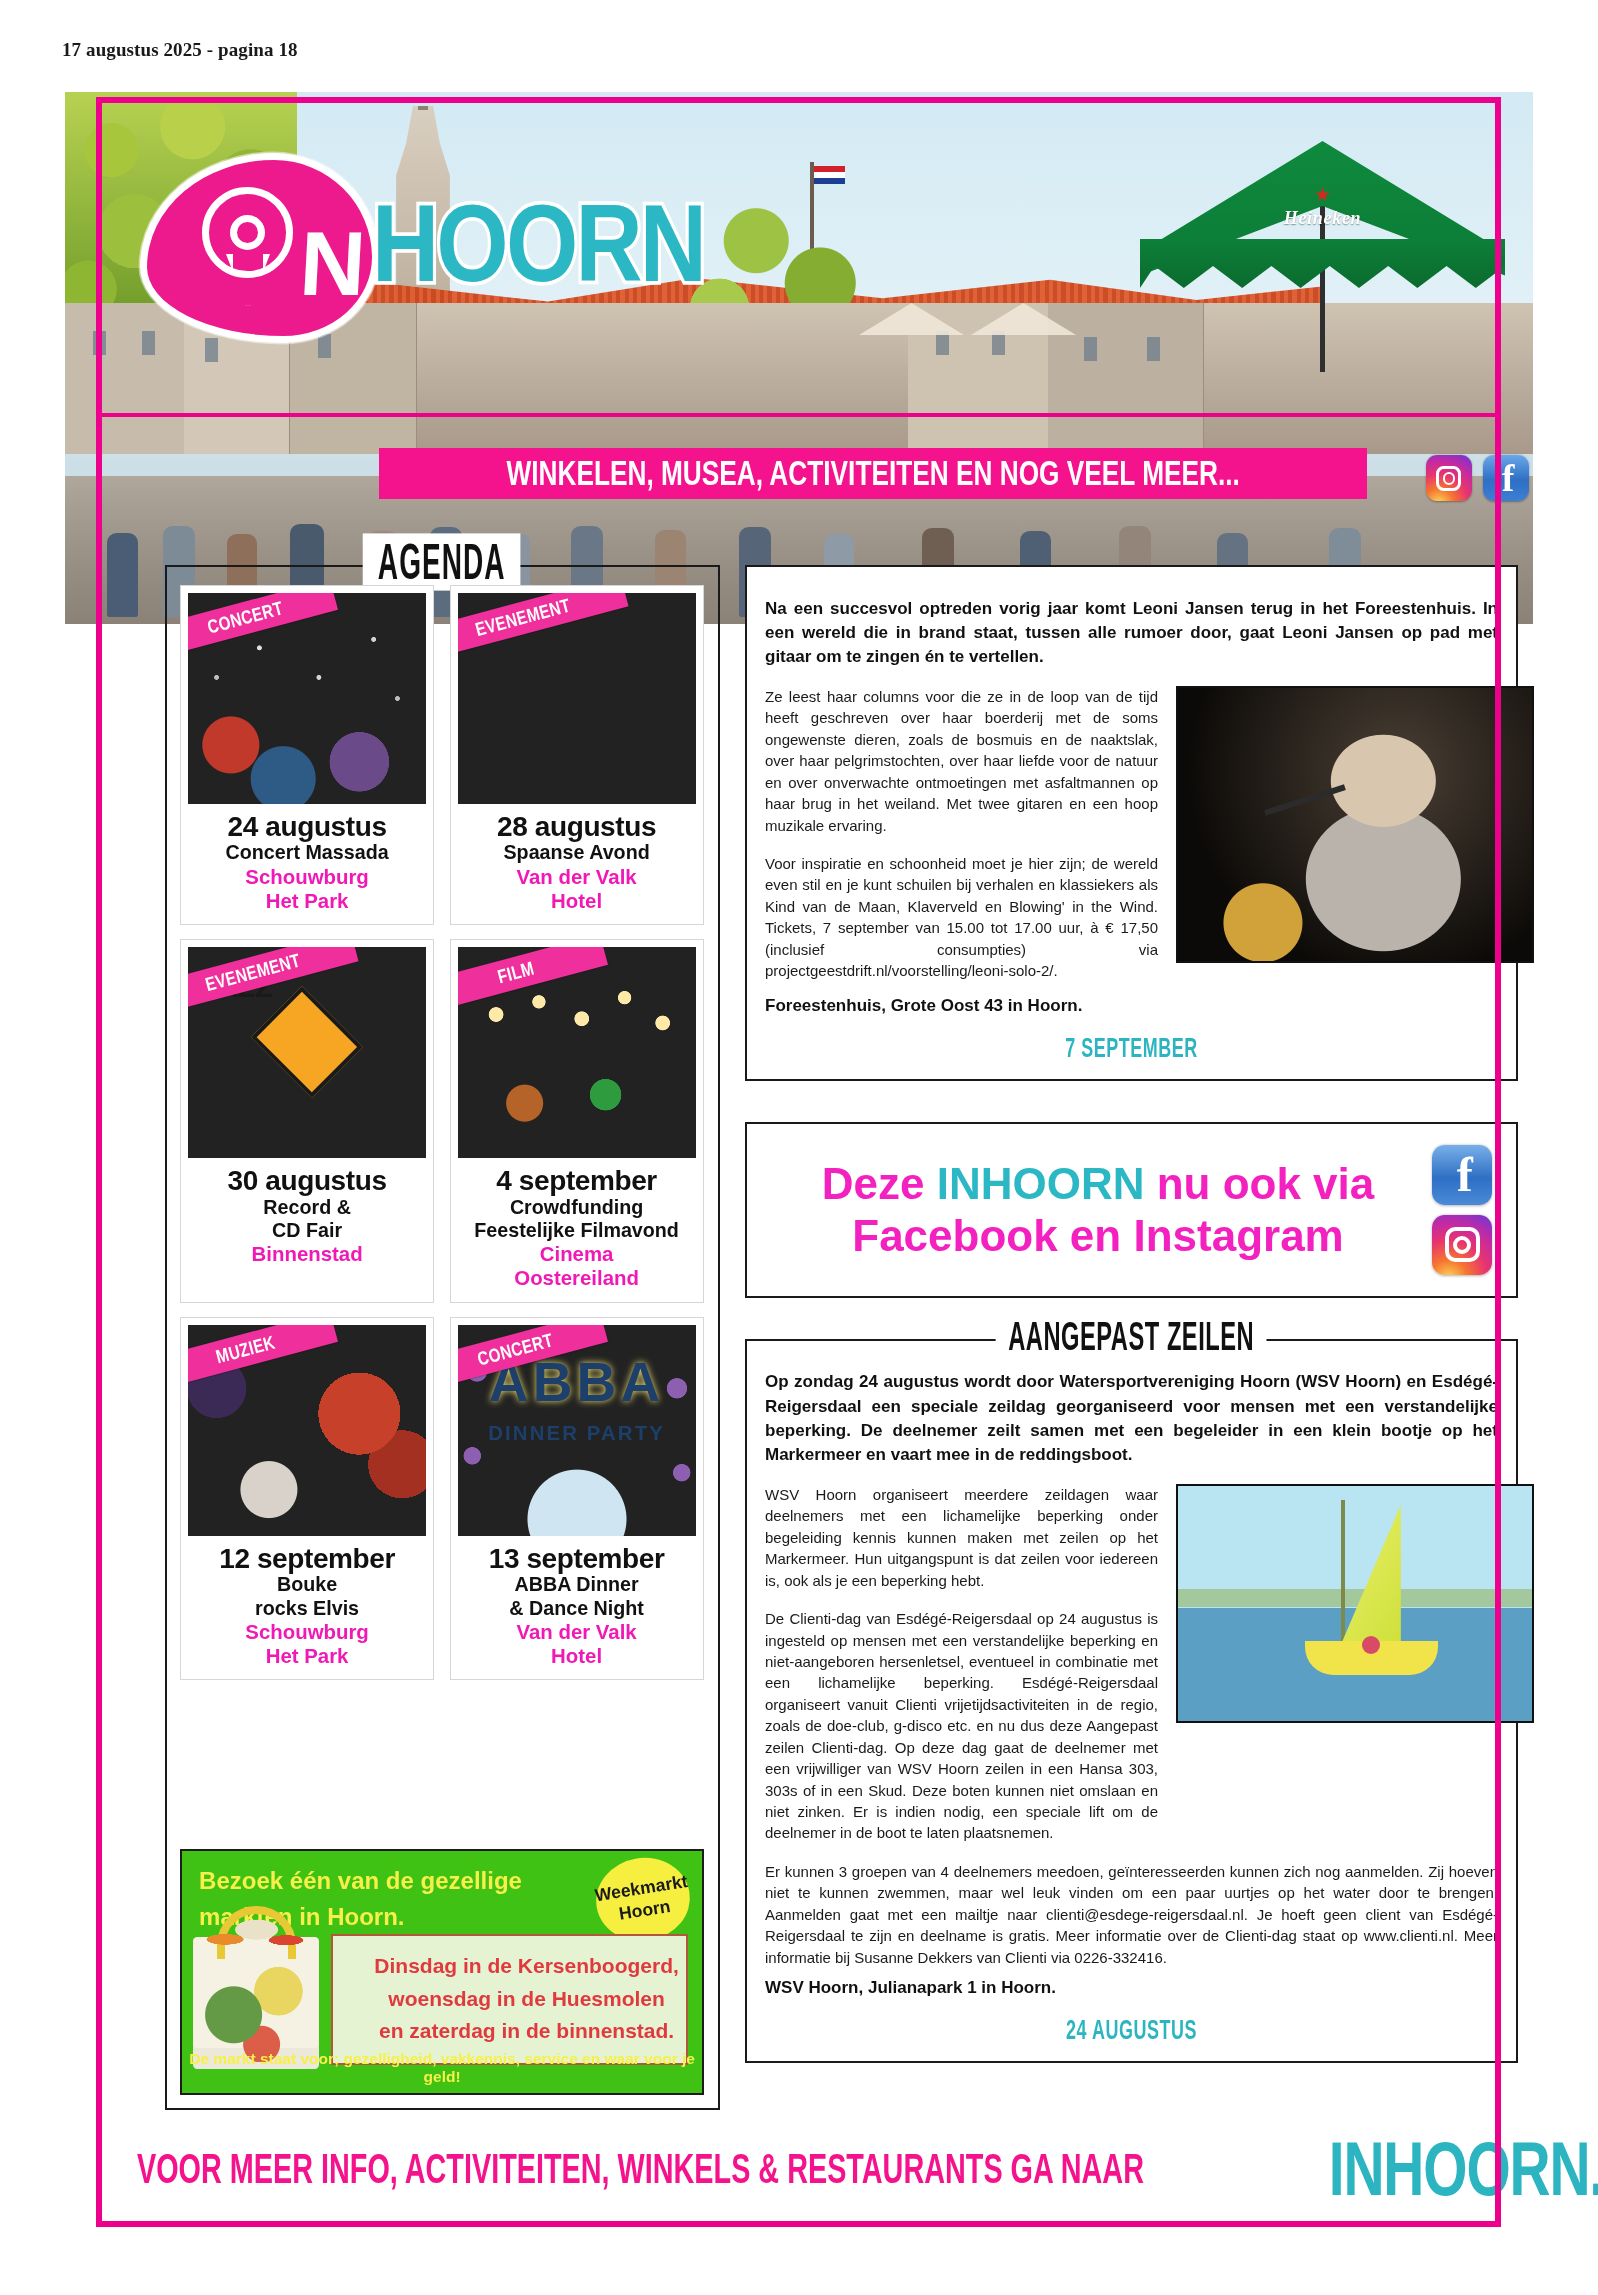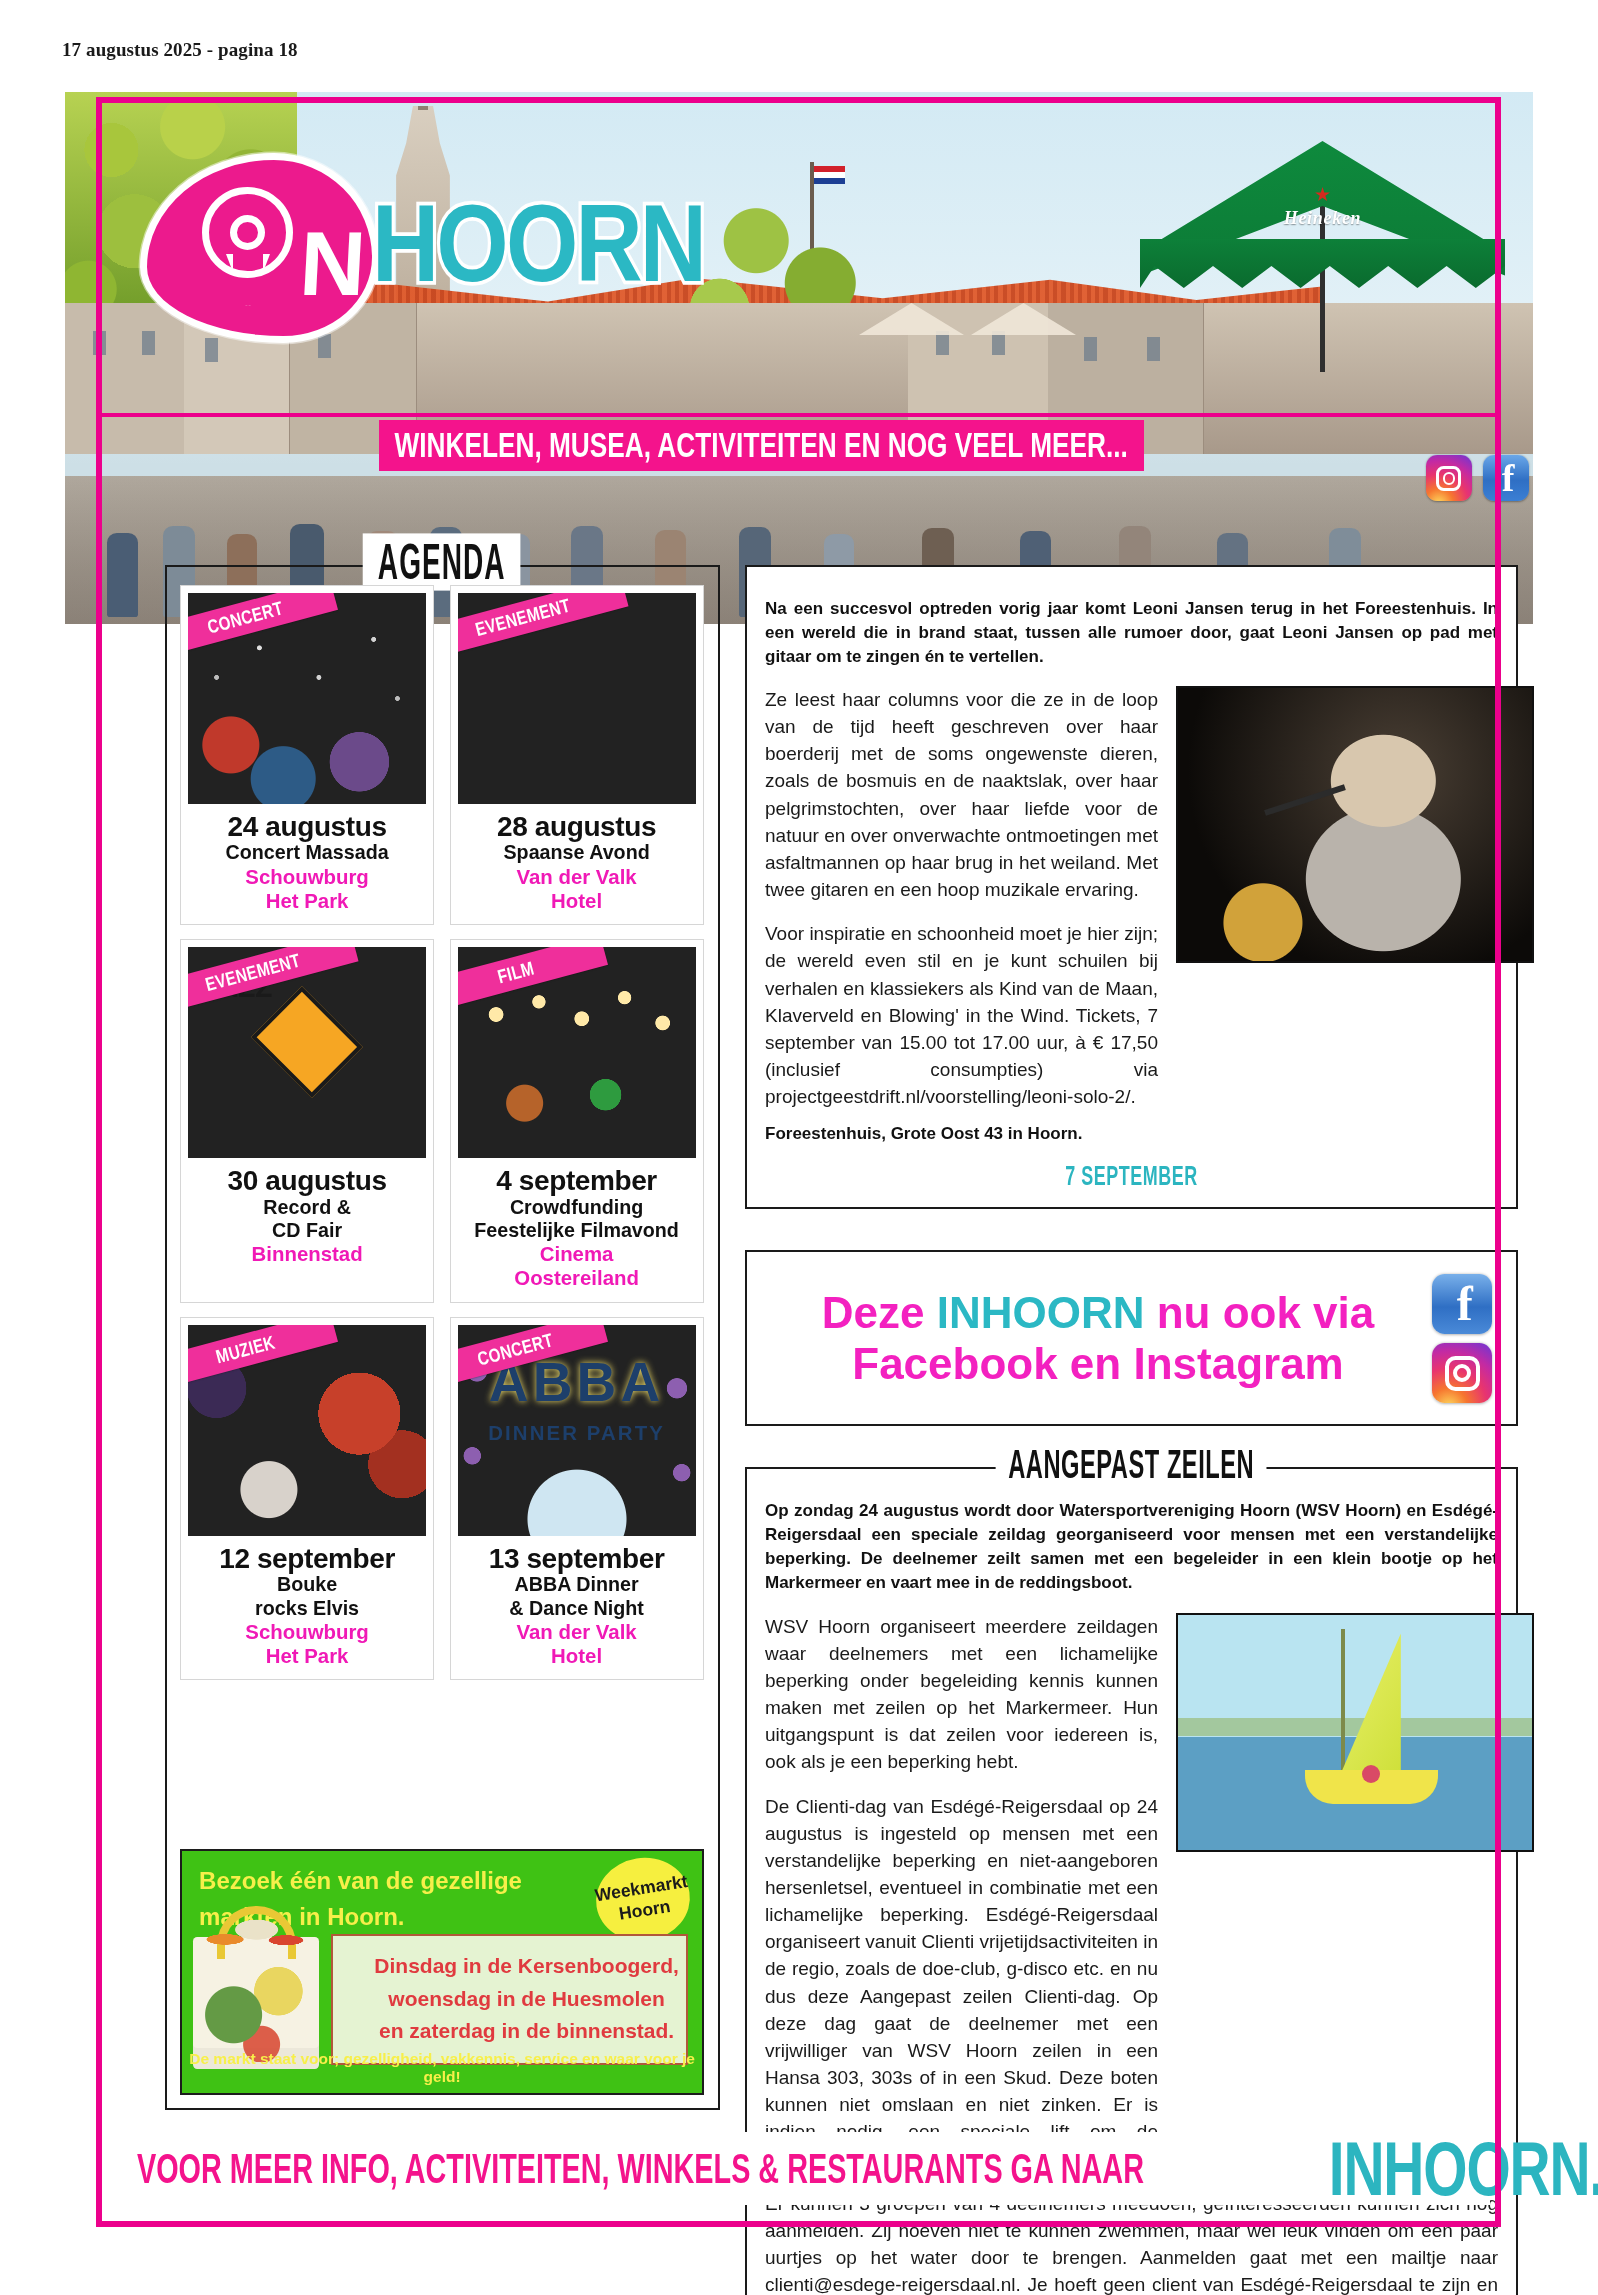--- a/index.html
+++ b/index.html
@@ -156,21 +156,21 @@
   .logo .hoorn{
     position:absolute;left:232px;top:44px;
     font-family:"Liberation Sans",sans-serif;font-weight:bold;
     font-size:93px;letter-spacing:-2.8px;color:#2bb8c4;line-height:1;
     -webkit-text-stroke:6.3px #fff;paint-order:stroke fill;
     transform:scaleY(1.18);
   }
 
   
   .hero-banner{
-    position:absolute;left:379px;top:420px;width:765px;height:51px;
+    position:absolute;left:379px;top:448px;width:988px;height:51px;
     background:#f4138c;z-index:15;display:flex;align-items:center;justify-content:center;
   }
   .hero-banner span{
     font-family:"Liberation Sans",sans-serif;font-weight:bold;color:#fff;
     font-size:32px;letter-spacing:0px;transform:scaleX(.82) scaleY(1.12);
     white-space:nowrap;text-transform:uppercase;
   }
 
   
   .hero-social{position:absolute;right:70px;top:455px;display:flex;gap:11.2px;z-index:16;}
@@ -376,21 +376,21 @@
     color:#111;letter-spacing:0.7px;transform:scaleX(.74) scaleY(1.28);white-space:nowrap;
   }
   .lead{
     font-size:17px;font-weight:bold;line-height:1.42;color:#111;text-align:justify;
     margin:5.6px 0 17px;
   }
   .cols{display:flex;gap:18px;align-items:flex-start;}
   .colL{flex:0 0 393px;}
   .colR{flex:1;}
   .p{
-    font-size:19px;line-height:1.43;color:#1a1a1a;text-align:justify;margin:0 0 17px;
+    font-size:15px;line-height:1.43;color:#1a1a1a;text-align:justify;margin:0 0 17px;
   }
   .p.last{margin-bottom:9.8px;}
   .signoff{font-size:17px;font-weight:bold;color:#111;margin-top:4.2px;}
   .datemark{
     text-align:center;color:#2cb5c0;font-weight:bold;font-size:23px;
     letter-spacing:0.7px;transform:scaleX(.78) scaleY(1.2);margin:18px 0 4.2px;
   }
 
   
   .ph-leoni{

